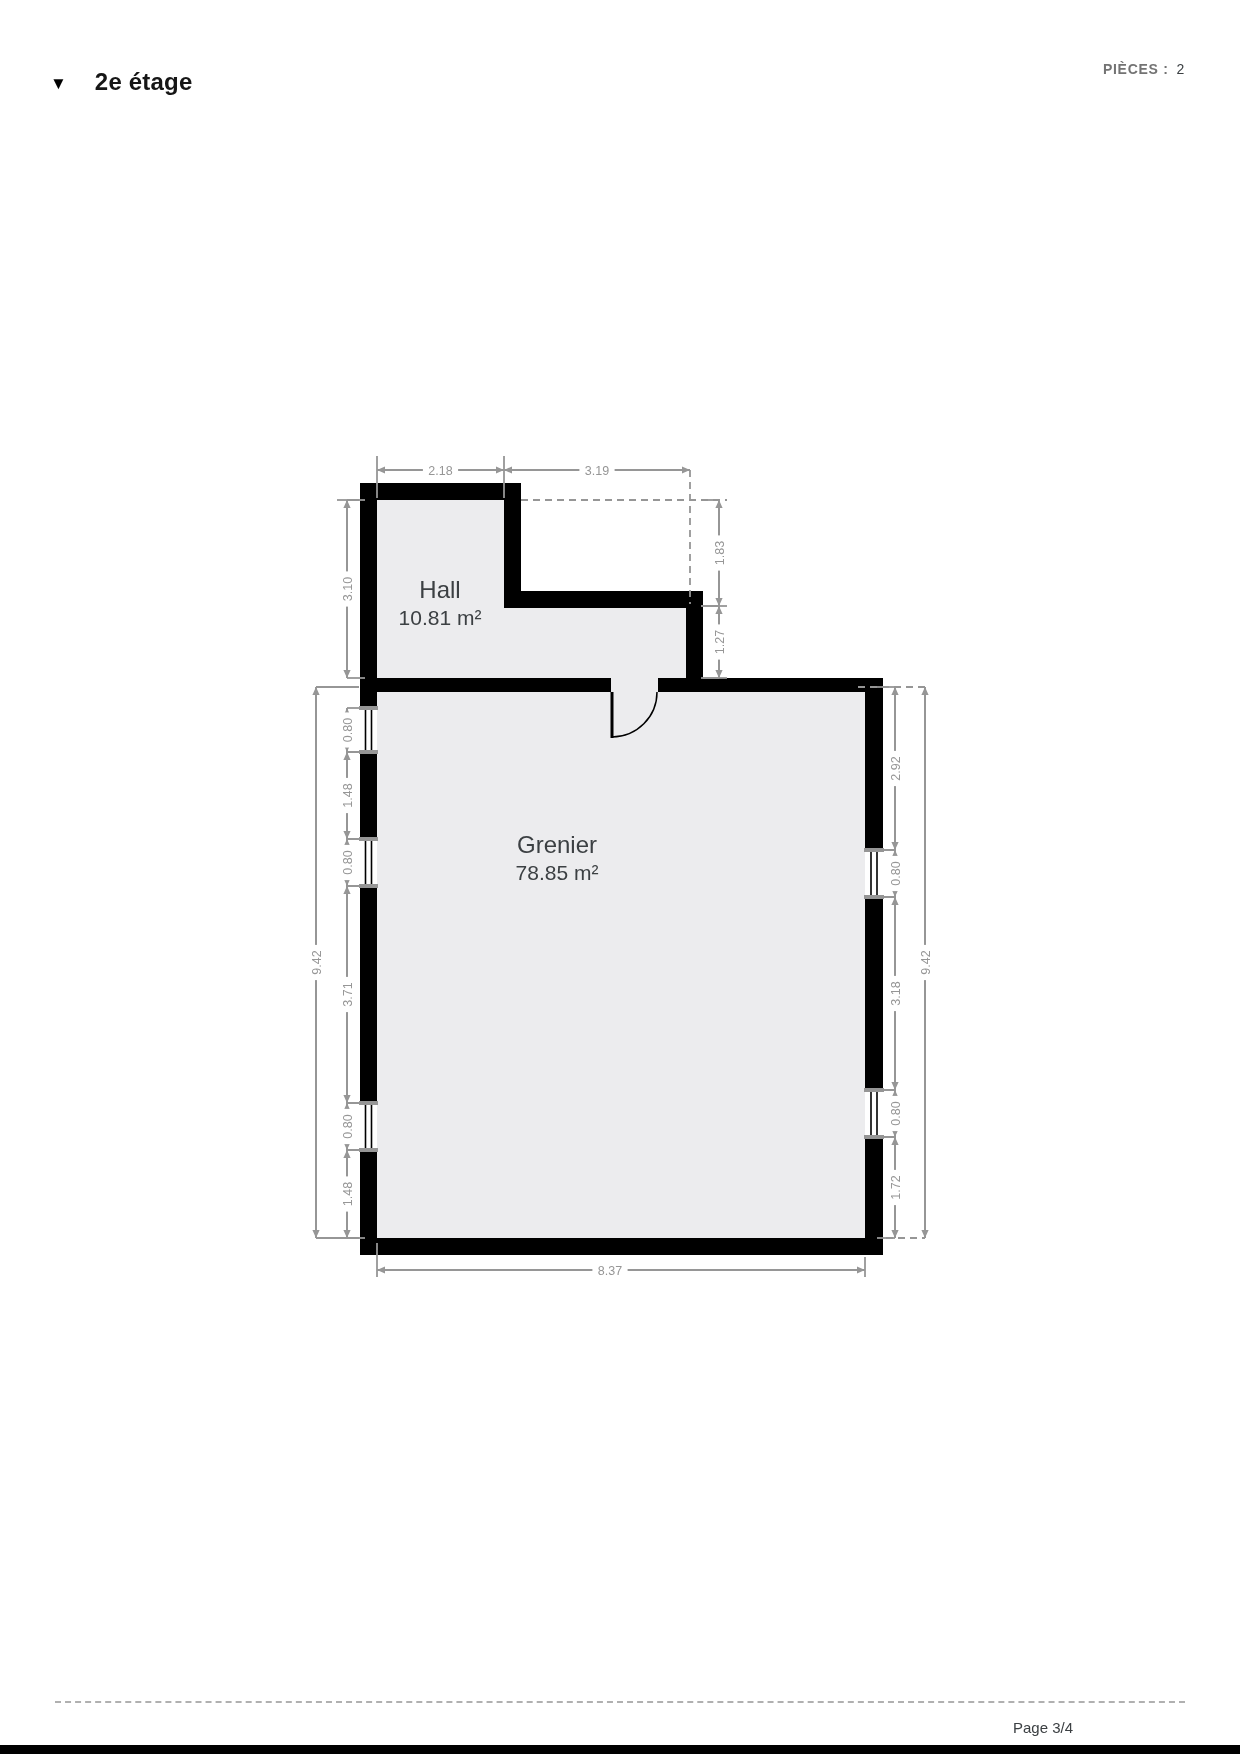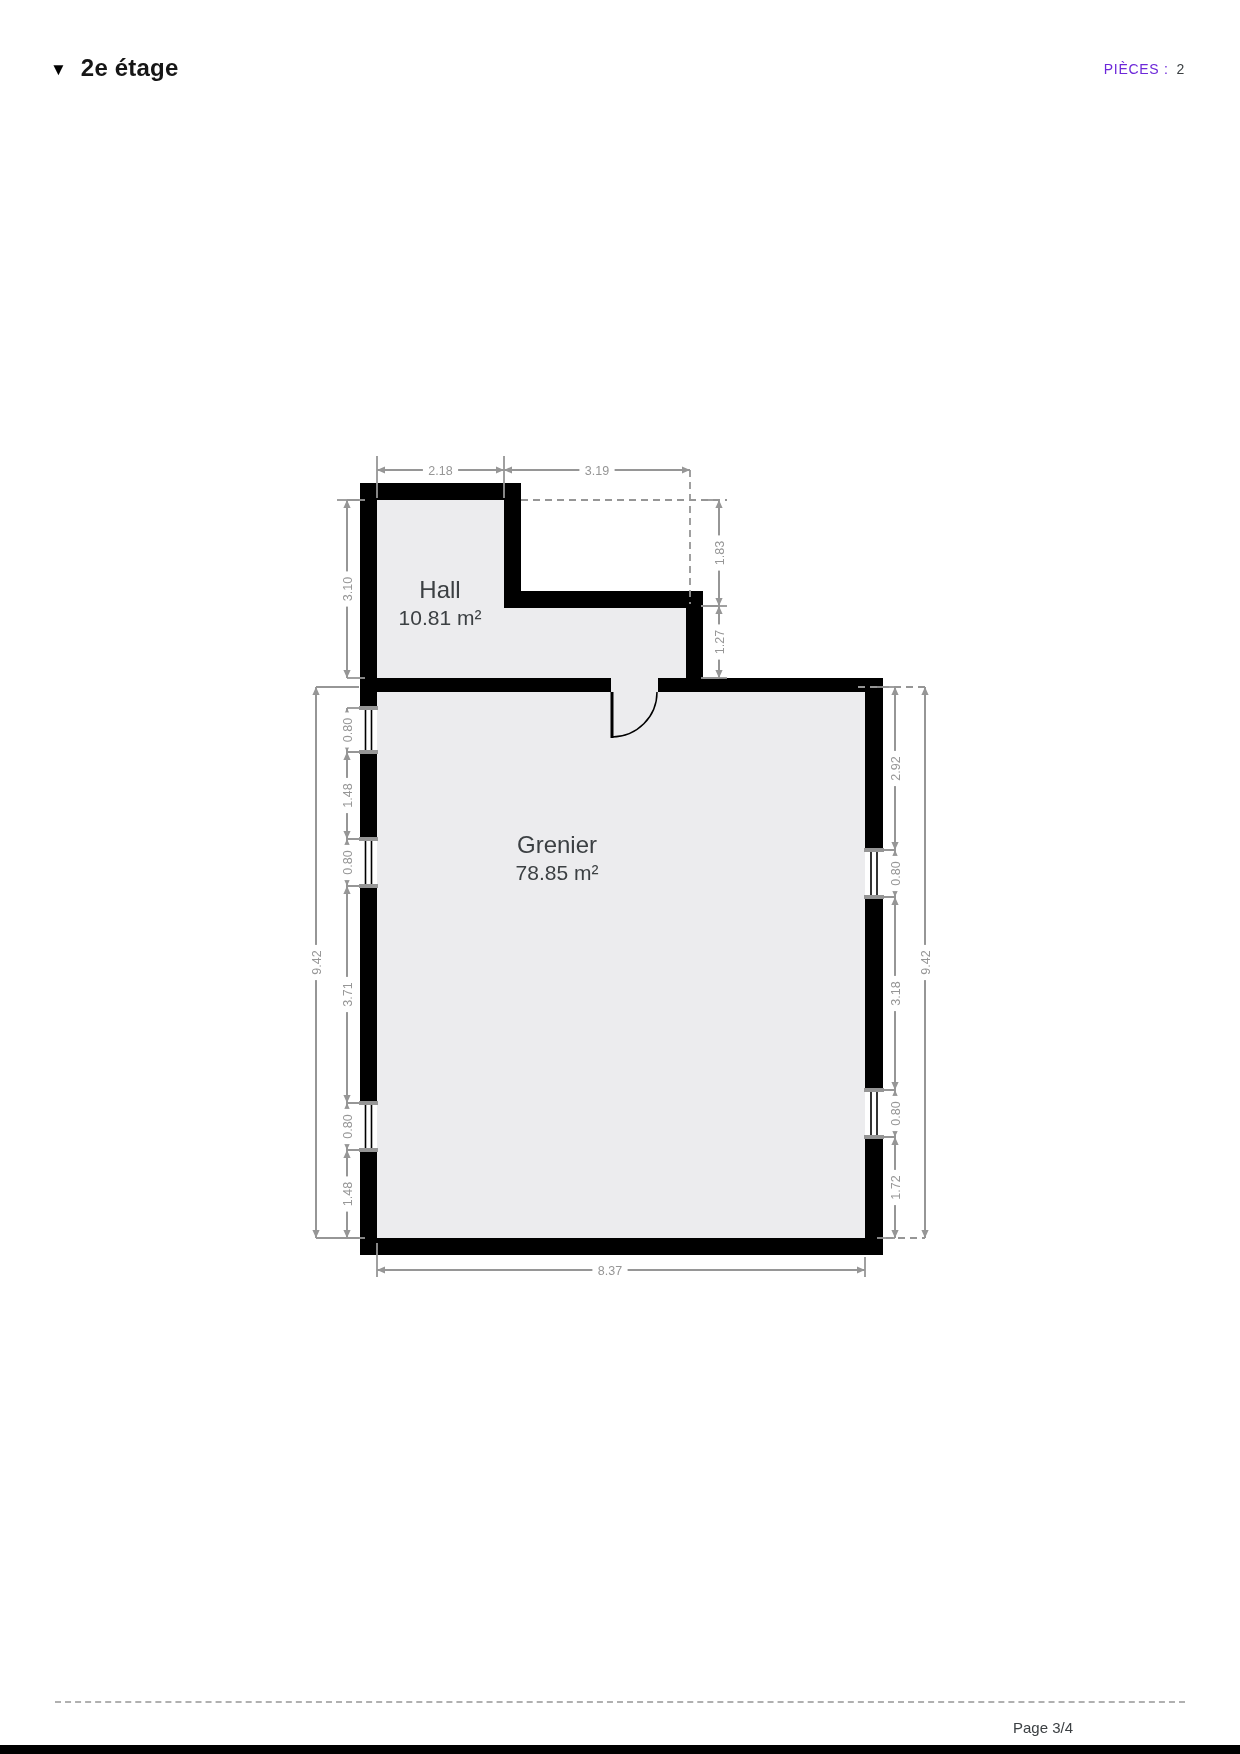--- a/index.html
+++ b/index.html
@@ -3,23 +3,23 @@
 <meta charset="utf-8">
 <style>
   html,body{margin:0;padding:0}
   body{
     width:1240px;height:1754px;background:#ffffff;position:relative;overflow:hidden;
     font-family:"Liberation Sans",sans-serif;
   }
   .header{position:absolute;top:0;left:0;right:0;height:120px}
   .title-wrap{position:absolute;left:50px;top:52px;display:flex;align-items:center;gap:12px}
   .tri{font-size:17px;color:#000;line-height:1;transform:translateY(1px)}
-  .title{font-size:24px;font-weight:700;color:#161616;margin:2px;letter-spacing:.2px}
+  .title{font-size:24px;font-weight:700;color:#161616;margin:16px;letter-spacing:.2px}
   .pieces{position:absolute;top:61px;right:55px;font-size:14px;letter-spacing:.7px}
-  .pieces-label{color:#6d28d9;font-weight:400}
+  .pieces-label{color:#737373;font-weight:700}
   .pieces-value{color:#3c4043;margin-left:8px;font-weight:400}
   svg.plan{position:absolute;left:0;top:0;width:1240px;height:1754px}
   .footer-dash{position:absolute;left:55px;right:55px;top:1701px;height:0;border-top:2px dashed #b0b0b0}
   .page-num{position:absolute;top:1719px;right:167px;font-size:15px;color:#3c4043}
   .bottom-bar{position:absolute;left:0;top:1745px;width:100%;height:9px;background:#000}
 </style>
 </head>
 <body>
 
 <div class="page">

